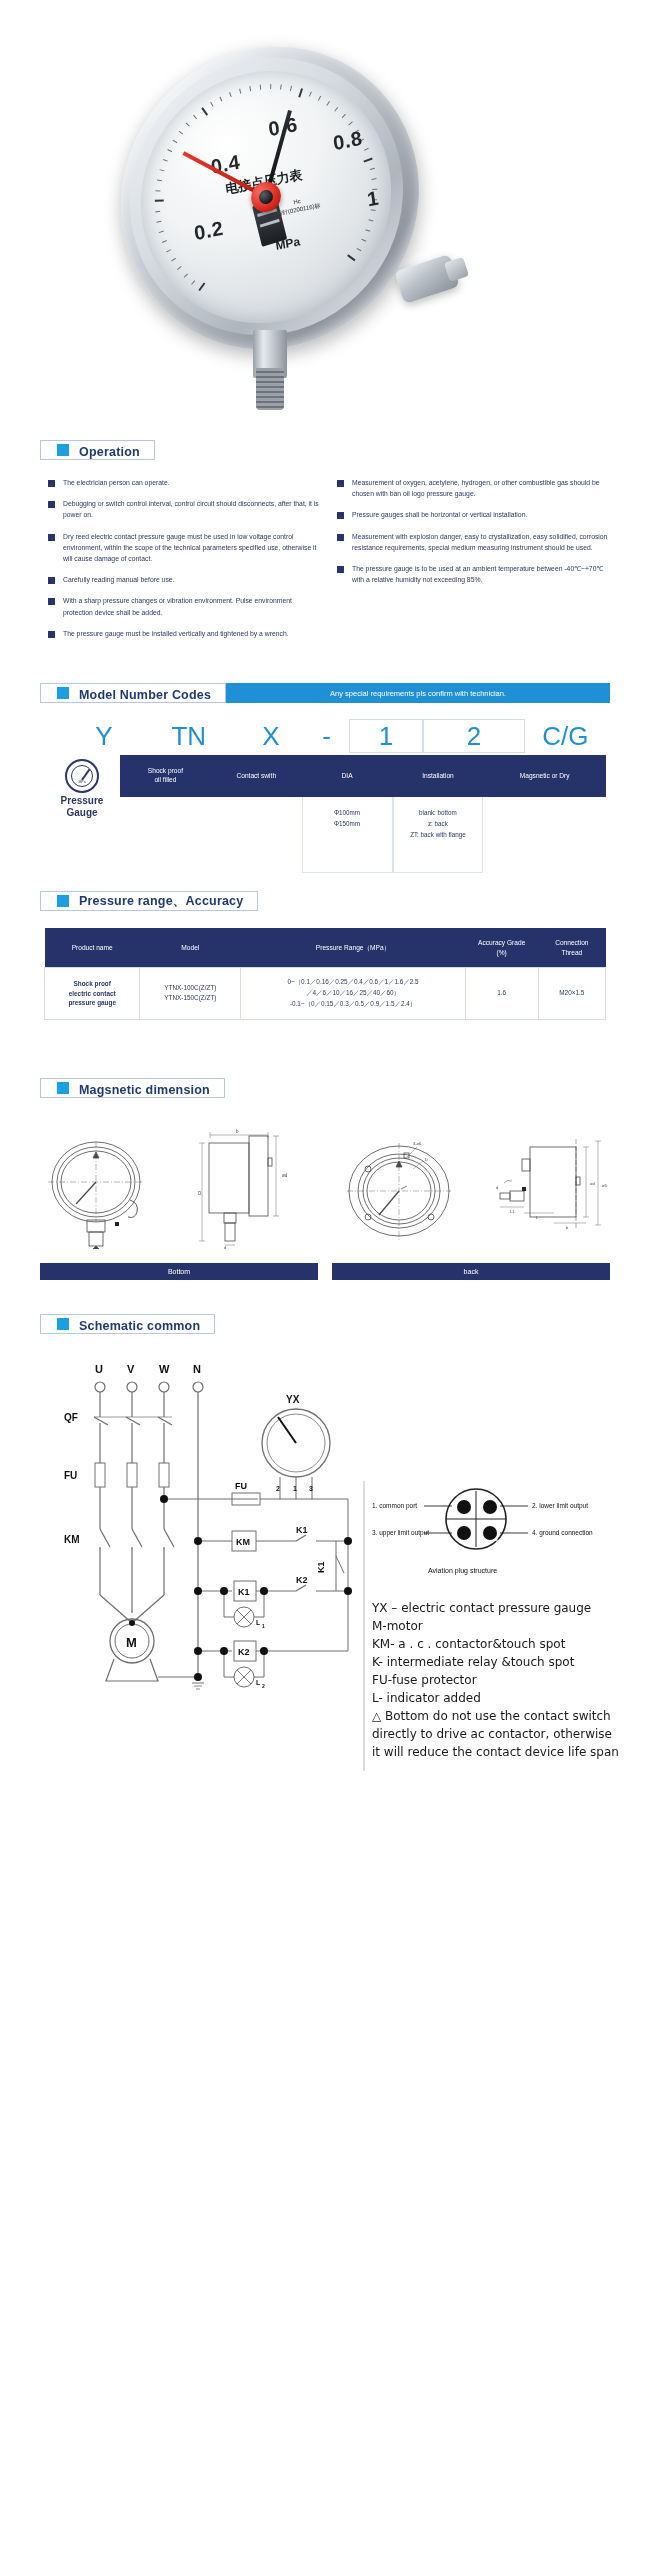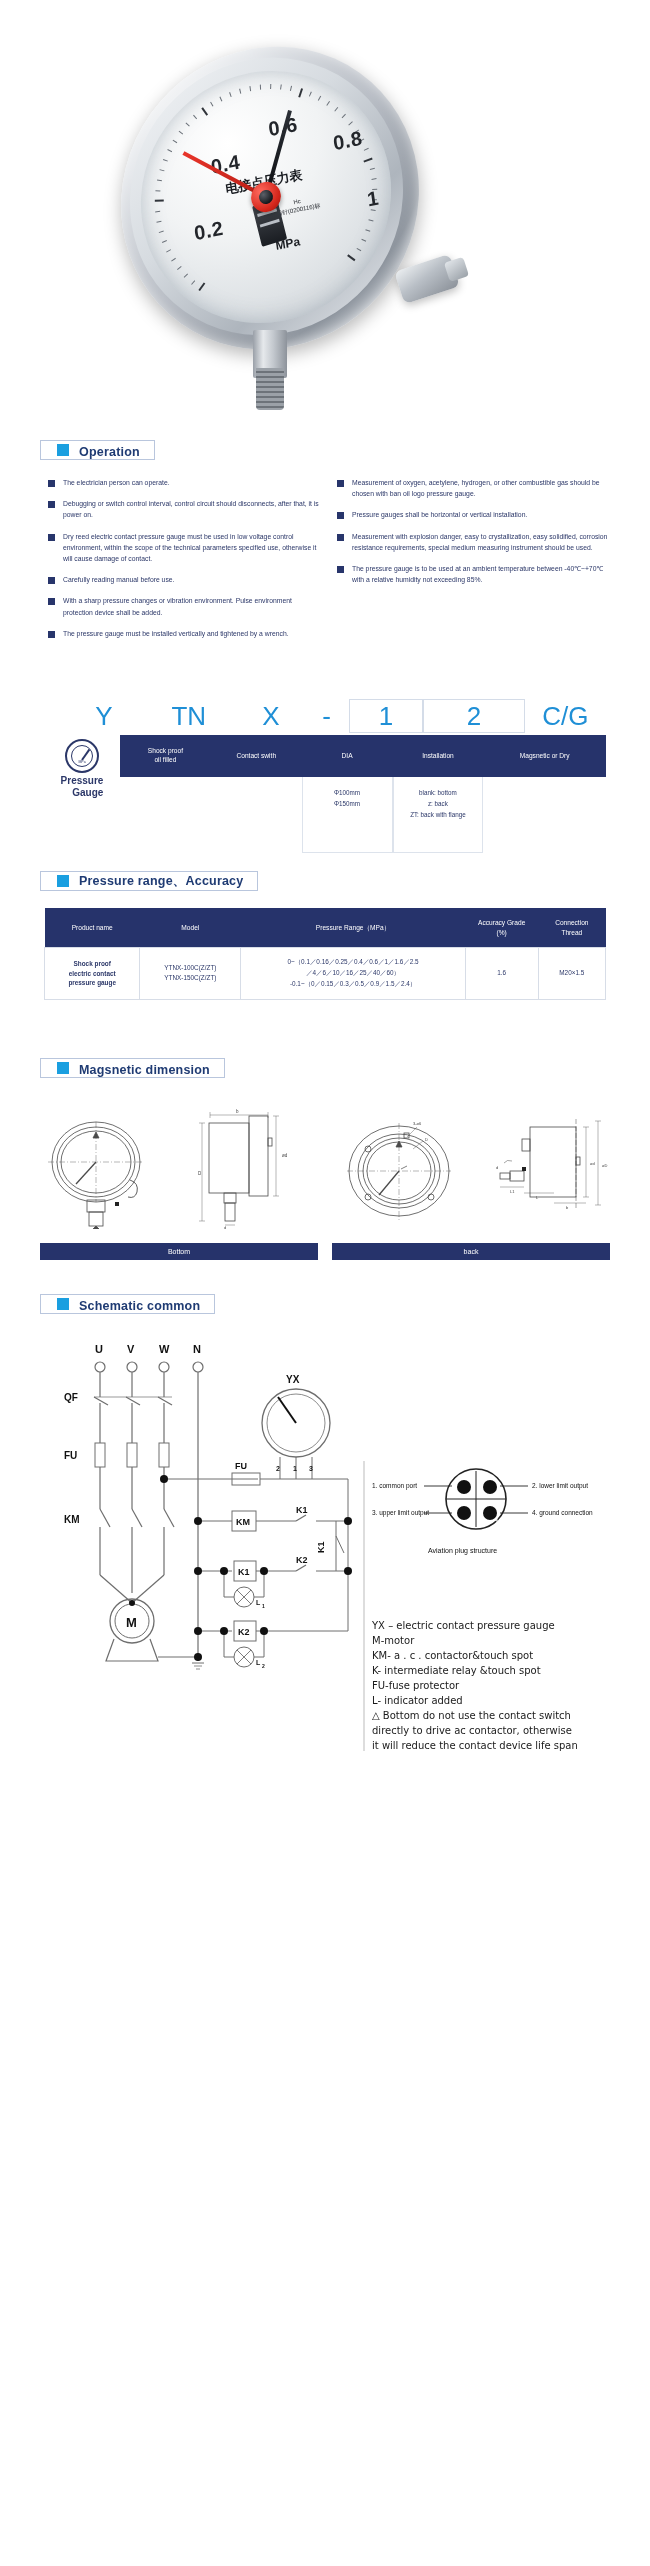--- a/index.html
+++ b/index.html
@@ -220,21 +220,21 @@
     border-radius: 50%; border: 1px solid #2b3768;
   }
   .mini-needle {
     position: absolute; width: 2px; height: 13px; background: #2b3768;
     top: 6px; left: 50%; margin-left: -1px;
     transform-origin: 50% 100%; transform: rotate(35deg);
   }
   .mini-unit { position: absolute; bottom: 7px; font-size: 3.5px; color: #2b3768; }
   .mnc-icon-label {
     font-size: 10px; font-weight: 700; color: #2b3768;
-    text-align: right; line-height: 1.15; margin-top: 2px;
+    text-align: center; line-height: 1.15; margin-top: 2px;
   }
   .mnc-cols { flex: 1; display: flex; }
   .mnc-col { flex: 1; text-align: center; }
   .mnc-col.w-wide { flex: 1.35; }
   .mnc-hd {
     background: #26336b; color: #ffffff;
     font-size: 6.6px; line-height: 1.35;
     height: 42px; display: flex; align-items: center; justify-content: center;
     padding: 0 4px;
   }
@@ -265,24 +265,24 @@
   .bd-captions { display: flex; gap: 14px; margin-top: 14px; padding: 0 10px; }
   .bd-cap {
     flex: 1; background: #26336b; color: #ffffff;
     text-align: center; font-size: 7px; padding: 5px 0;
   }
 
   
   .sch-wrap { padding: 14px 28px 26px 28px; }
   .sch-inner { position: relative; }
   .legend {
-    position: absolute; right: 2px; bottom: 2px;
+    position: absolute; right: 2px; bottom: 14px;
     width: 248px;
     font-family: "DejaVu Sans", sans-serif;
-    font-size: 10px; line-height: 1.5; color: #1a1a1a;
+    font-size: 12px; line-height: 1.5; color: #1a1a1a;
   }
   .legend div { white-space: nowrap; }
   .spacer-sm { height: 18px; }
   .spacer-md { height: 34px; }
   .spacer-lg { height: 58px; }
 </style>
 </head>
 <body>
 
 <div class="page">
@@ -519,20 +519,29 @@
             <span class="op-bullet"></span>
             <div class="op-text">The pressure gauge is to be used at an ambient temperature between -40℃~+70℃ with a relative humidity not exceeding 85%.</div>
           </div>
         </div>
     </div>
   </div>
 
   <div class="spacer-md"></div>
 
   <div>
+    <div class="head-row">
+      <div class="sec-head">
+        <span class="sq"></span>
+        <span class="txt">Model Number Codes</span>
+      </div>
+      <div class="bar">
+        <span>Any special requirements pls confirm with technician.</span>
+      </div>
+    </div>
 
     <div class="mnc">
       <div class="mnc-row" id="code-row">
           <div class="code-char" style="width: 76px;">Y</div>
           <div class="code-char" style="width: 104px;">TN</div>
           <div class="code-char" style="width: 70px;">X</div>
           <div class="code-char" style="width: 48px;">-</div>
           <div class="code-char code-box" style="width: 78px;">1</div>
           <div class="code-char code-box" style="width: 108px;">2</div>
           <div class="code-char" style="width: 86px;">C/G</div>

